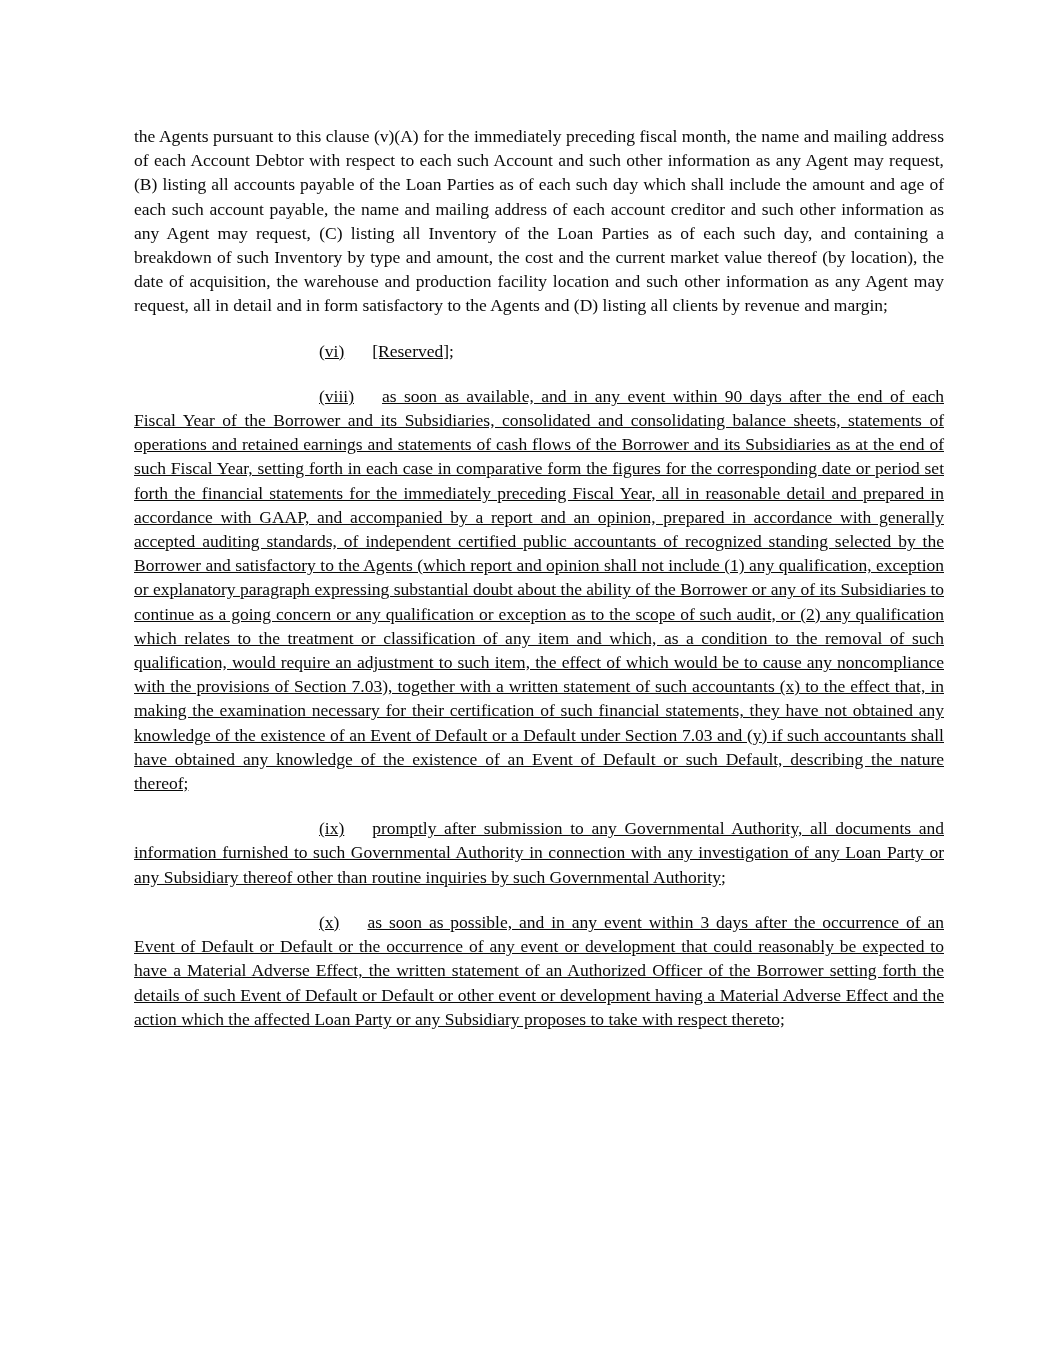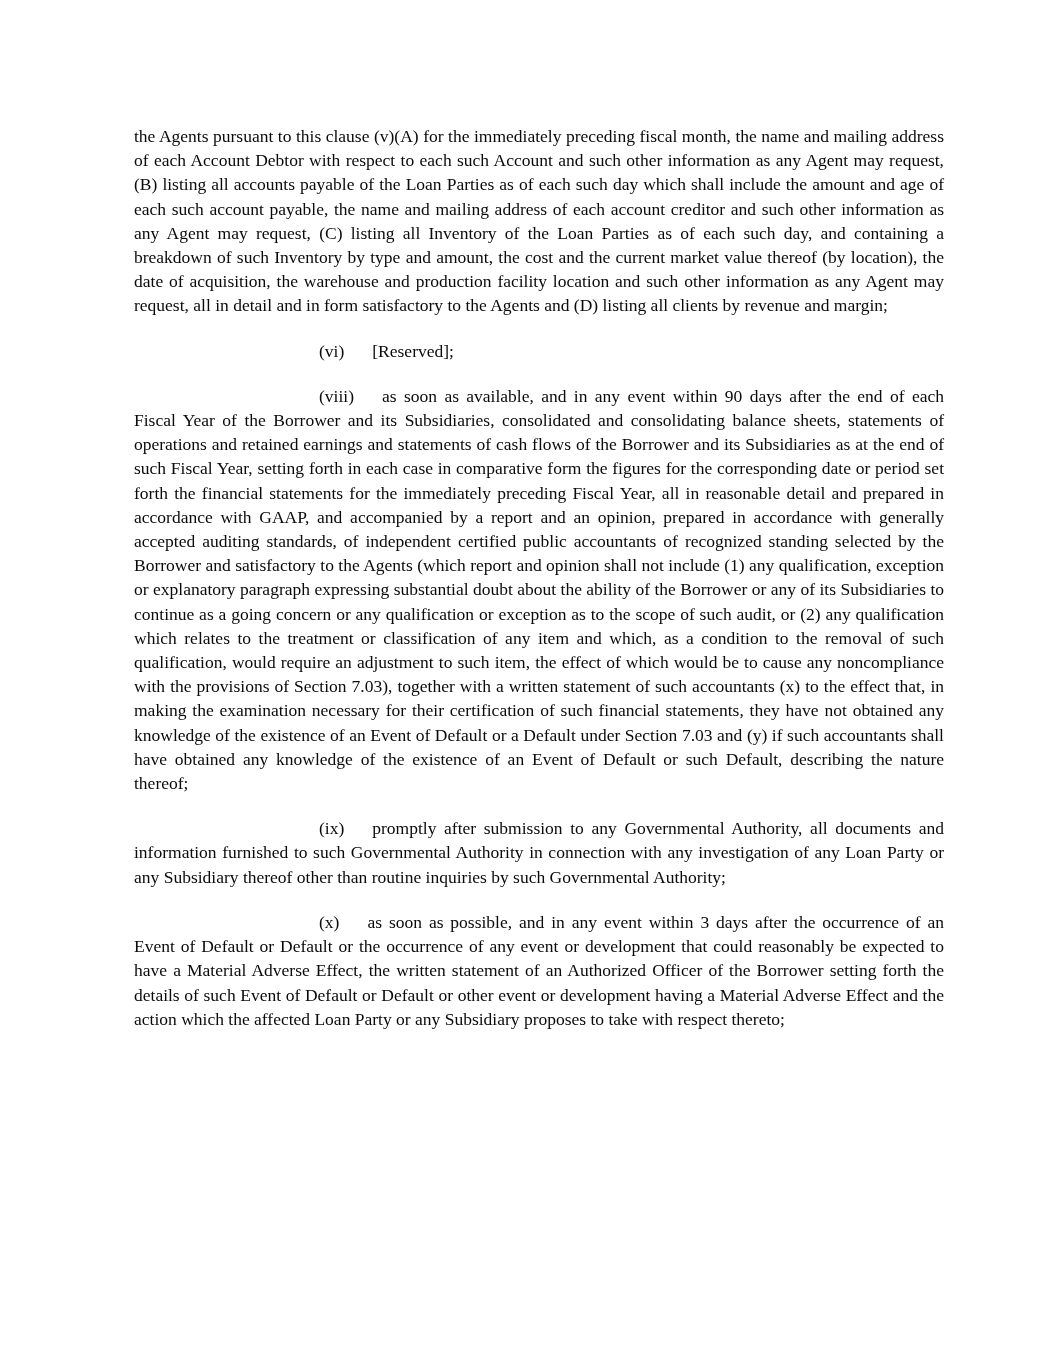--- a/index.html
+++ b/index.html
@@ -24,20 +24,21 @@
     width: 810px;
   }
   .para {
     margin: 0 0 21px 0;
     font-size: 17.5px;
     line-height: 24.2px;
     text-align: justify;
   }
   .para.hang {
     text-indent: 185px;
+    text-decoration: underline;
   }
   .tab {
     display: inline-block;
     width: 28px;
   }
   .footer {
     position: absolute;
     left: 0;
     right: 0;
     top: 1276px;

